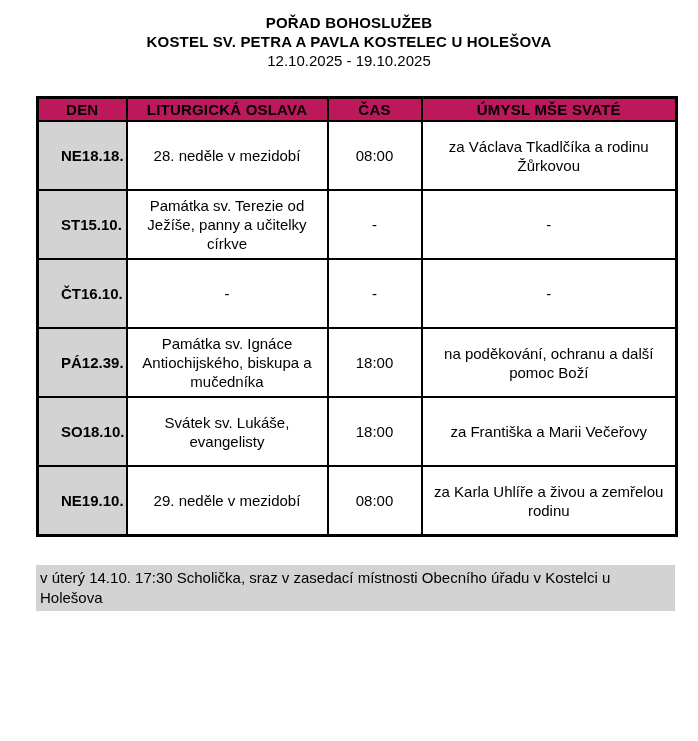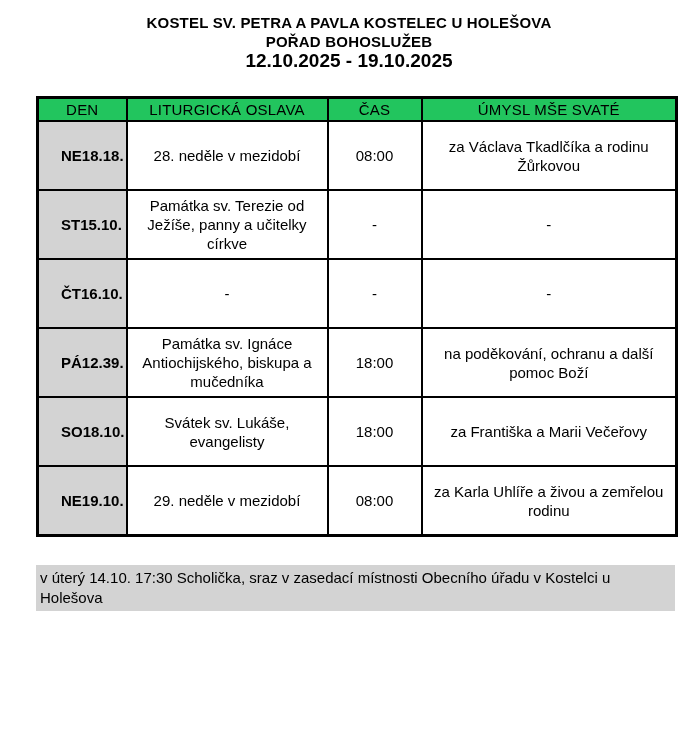--- a/index.html
+++ b/index.html
@@ -21,43 +21,43 @@
     text-align: center;
     padding-top: 13px;
   }
   .title-line {
     font-size: 15px;
     font-weight: bold;
     line-height: 19px;
     letter-spacing: 0.2px;
   }
   .date-line {
-    font-size: 19px;
-    font-weight: bold;
+    font-size: 15px;
+    font-weight: normal;
     line-height: 19px;
   }
   table.schedule {
     border-collapse: collapse;
     table-layout: fixed;
     width: 639px;
     margin: 26px 0 0 36px;
     border: 3px solid #000000;
   }
   table.schedule th,
   table.schedule td {
     border: 2px solid #000000;
     font-size: 15px;
     text-align: center;
     vertical-align: middle;
     padding: 2px 6px;
     overflow: hidden;
   }
   table.schedule th {
-    background: #22c55e;
-    font-weight: normal;
+    background: #be185d;
+    font-weight: bold;
     height: 17px;
     letter-spacing: 0.2px;
   }
   table.schedule td {
     height: 63px;
     line-height: 19px;
   }
   td.day-cell {
     background: #d3d3d3;
     font-weight: bold;
@@ -78,22 +78,22 @@
     line-height: 20px;
     padding: 3px 4px;
   }
 </style>
 </head>
 <body>
 
 <div class="page">
 
   <div class="titles">
+    <div class="title-line">POŘAD BOHOSLUŽEB</div>
     <div class="title-line">KOSTEL SV. PETRA A PAVLA KOSTELEC U HOLEŠOVA</div>
-    <div class="title-line">POŘAD BOHOSLUŽEB</div>
     <div class="date-line">12.10.2025 - 19.10.2025</div>
   </div>
 
   <table class="schedule">
     <colgroup>
       <col style="width:89px">
       <col style="width:201px">
       <col style="width:94px">
       <col style="width:255px">
     </colgroup>

